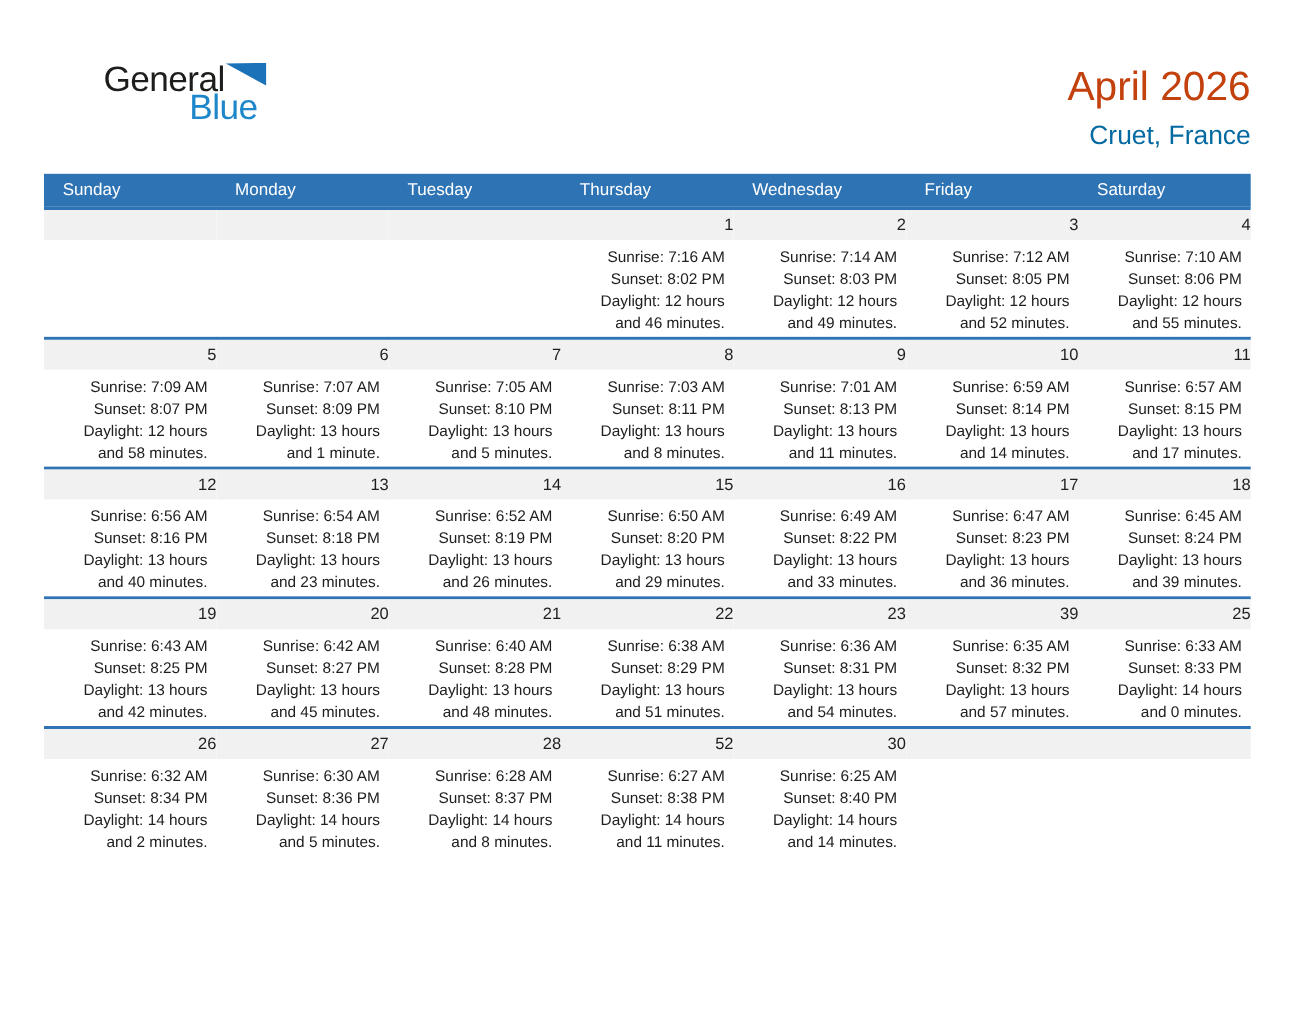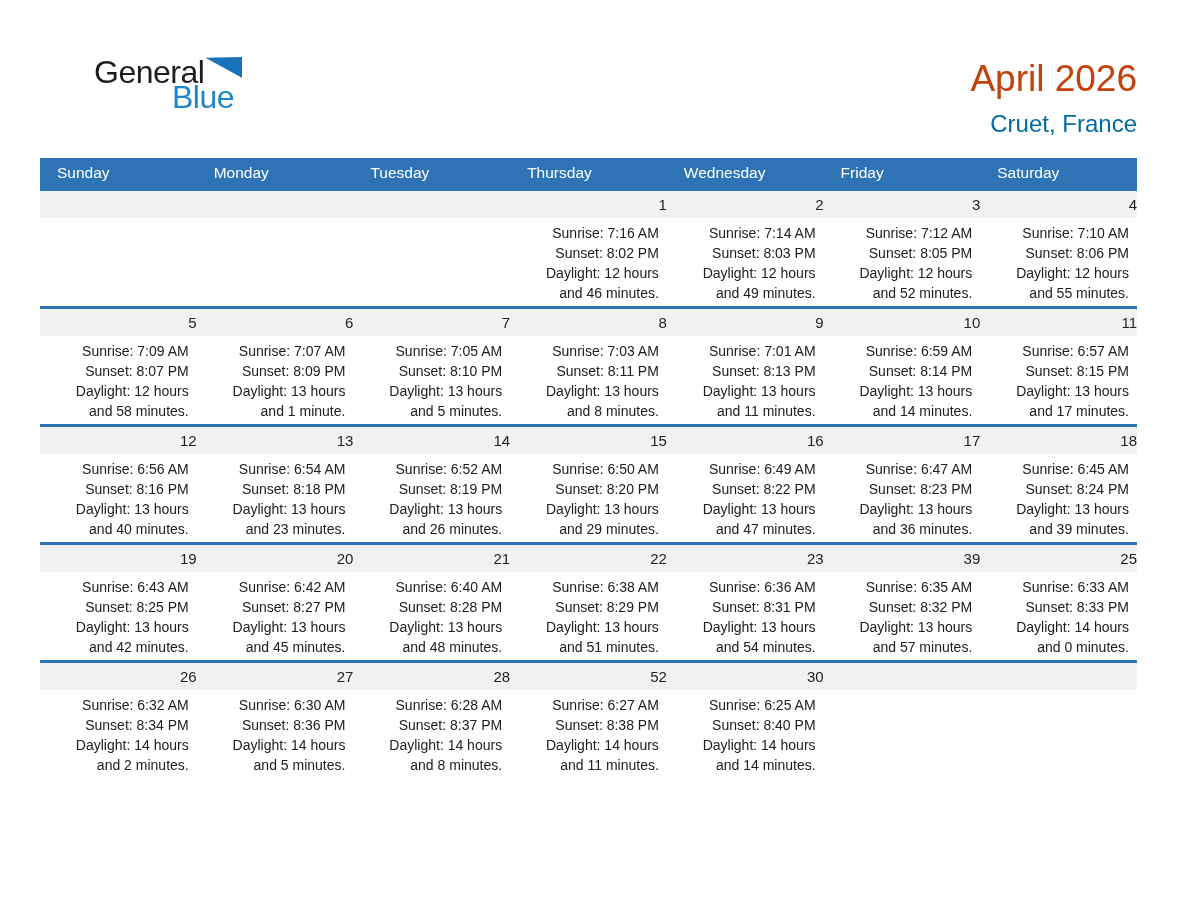--- a/index.html
+++ b/index.html
@@ -246,21 +246,21 @@
             <div>Daylight: 13 hours</div>
             <div>and 29 minutes.</div>
           </div>
         </div>
         <div class="day-cell">
           <div class="num-band">16</div>
           <div class="day-body">
             <div>Sunrise: 6:49 AM</div>
             <div>Sunset: 8:22 PM</div>
             <div>Daylight: 13 hours</div>
-            <div>and 47 minutes.</div>
+            <div>and 33 minutes.</div>
           </div>
         </div>
         <div class="day-cell">
           <div class="num-band">17</div>
           <div class="day-body">
             <div>Sunrise: 6:47 AM</div>
             <div>Sunset: 8:23 PM</div>
             <div>Daylight: 13 hours</div>
             <div>and 36 minutes.</div>
           </div>

